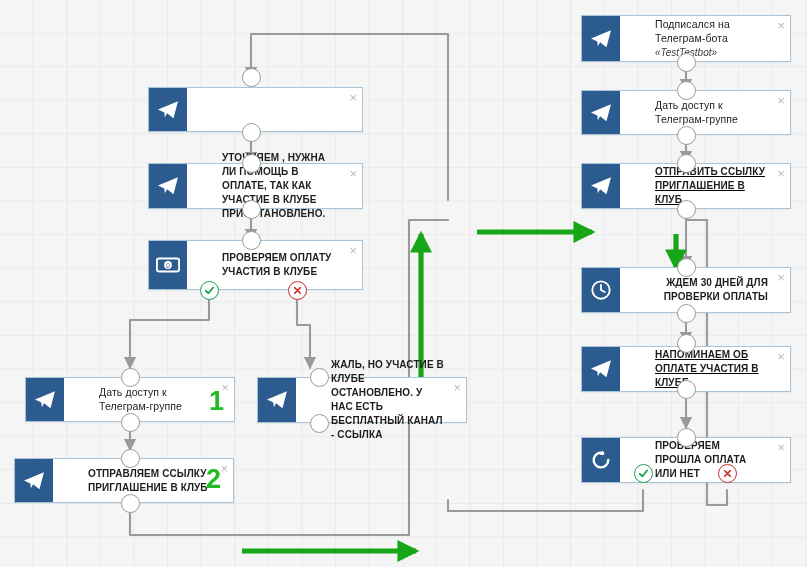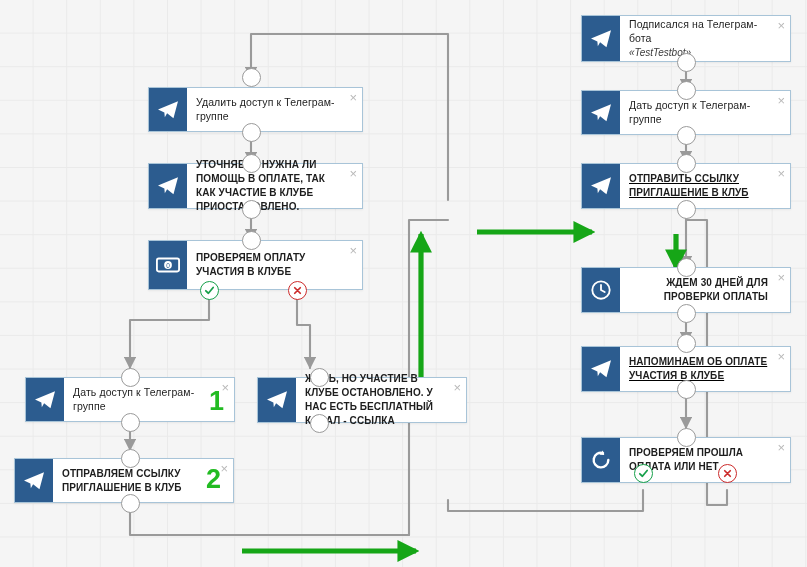--- a/index.html
+++ b/index.html
@@ -38,20 +38,21 @@
   }
   .node .iconbox svg{display:block;}
   .node .body{
     flex:1 1 auto;
     position:relative;
     display:flex;
     flex-direction:column;
     justify-content:center;
     padding:5px 22px 5px 9px;
     min-width:0;
+    margin-left:26px;
   }
   .node .title{
     font-size:10.5px;
     line-height:13.5px;
     color:#1d1d1d;
     letter-spacing:.1px;
     white-space:pre-line;
   }
   .node .title.caps{font-weight:bold;font-size:10px;line-height:14px;}
   .node .subtitle{
@@ -149,23 +150,20 @@
       <line x1="242" y1="551" x2="416" y2="551" marker-end="url(#garrow)"></line>
     </g>
   </svg>
 
   <div class="node" style="left:148px;top:87px;width:215px;height:45px;">
     <div class="iconbox">
       <svg width="22" height="20" viewBox="0 0 24 22">
           <path d="M1 10.5 L23 1.5 L18 20 L11 14.5 L8.5 19 L8 13.8 Z" fill="#ffffff"></path>
         </svg>
     </div>
-    <div class="body">
-      <div class="title">Удалить доступ к Телеграм-группе</div>
-    </div>
     <span class="close">×</span>
   </div>
   <div class="port" style="left:241.5px;top:68px;"></div>
   <div class="port" style="left:241.5px;top:123px;"></div>
 
   <div class="node" style="left:148px;top:163px;width:215px;height:46px;">
     <div class="iconbox">
       <svg width="22" height="20" viewBox="0 0 24 22">
           <path d="M1 10.5 L23 1.5 L18 20 L11 14.5 L8.5 19 L8 13.8 Z" fill="#ffffff"></path>
         </svg>

